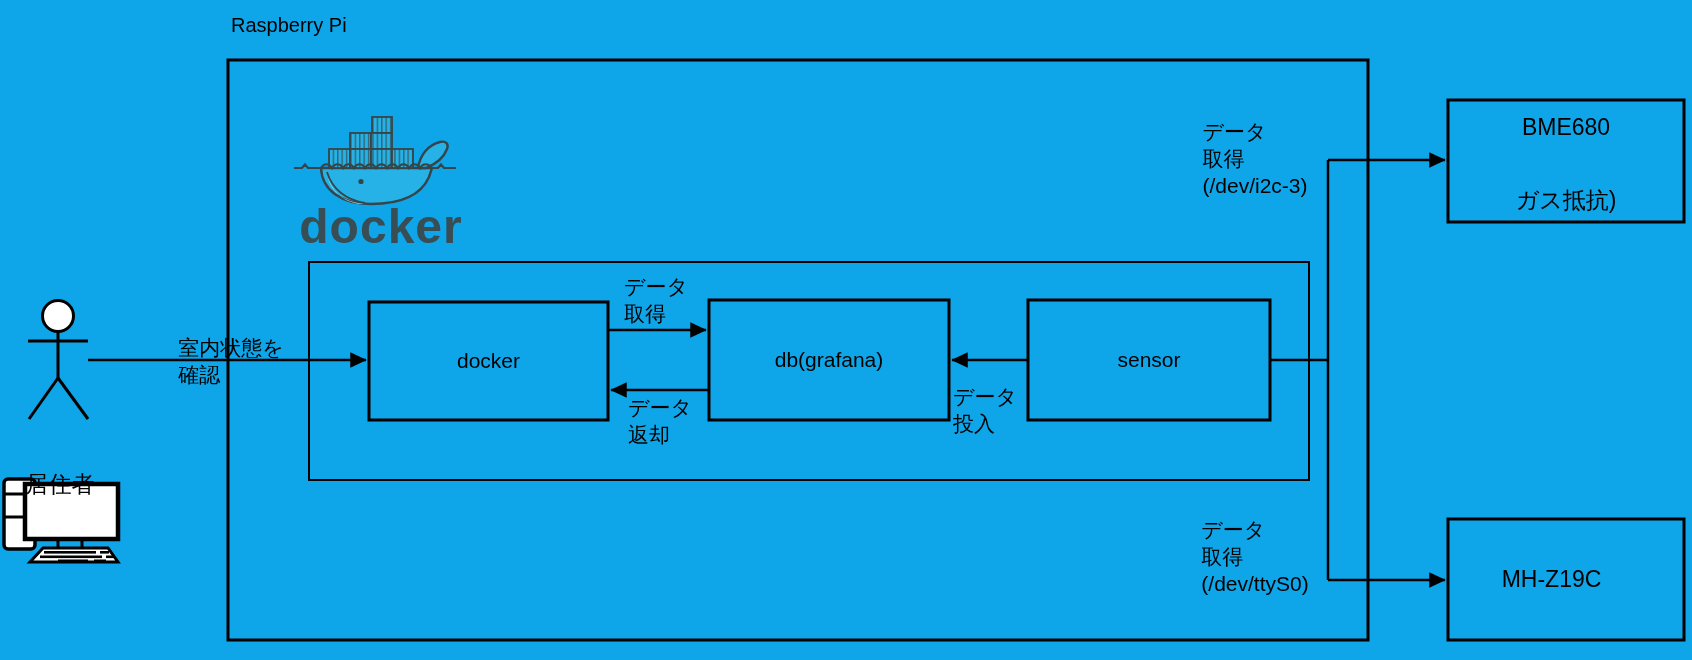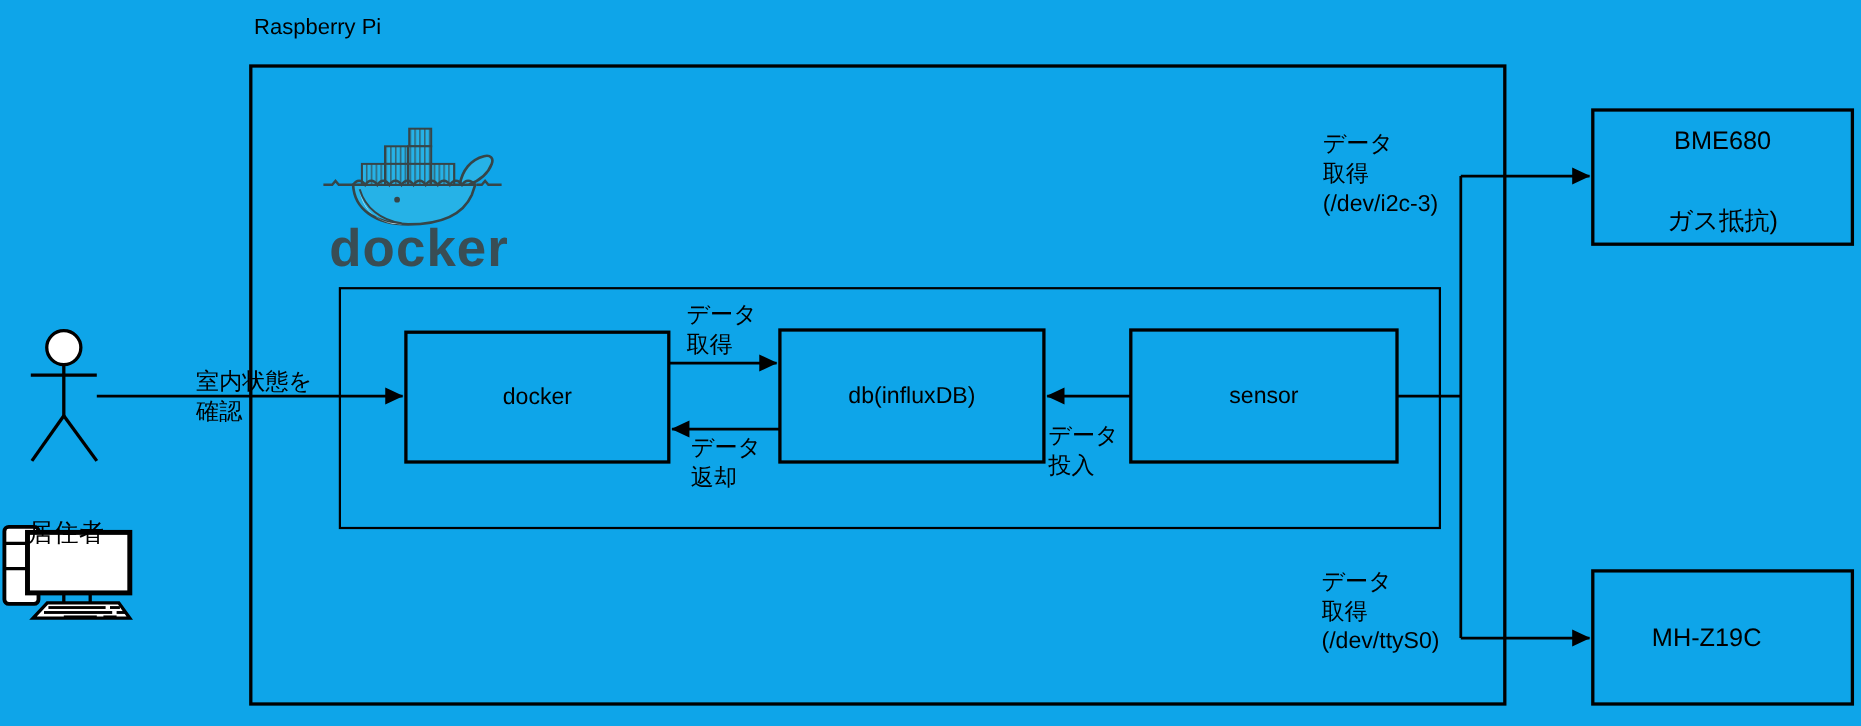--- a/index.html
+++ b/index.html
@@ -118,21 +118,21 @@
 
   <div class="lbl title-label">Raspberry Pi</div>
 
   <div class="lbl docker-wordmark" style="left:381px; top:226px;">docker</div>
 
   <div class="lbl box-label" style="left:369px; top:302px; width:239px; height:118px;">
     <div>docker</div>
   </div>
 
   <div class="lbl box-label" style="left:709px; top:300px; width:240px; height:120px;">
-    <div>db(influxDB)</div>
+    <div>db(grafana)</div>
   </div>
 
   <div class="lbl box-label" style="left:1028px; top:300px; width:242px; height:120px;justify-content:center;">
     <div>sensor</div>
   </div>
 
   <div class="lbl box-label big" style="left:1448px; top:100px; width:236px; height:127px;gap:46px;">
     <div>BME680</div>
     <div>ガス抵抗)</div>
   </div>

